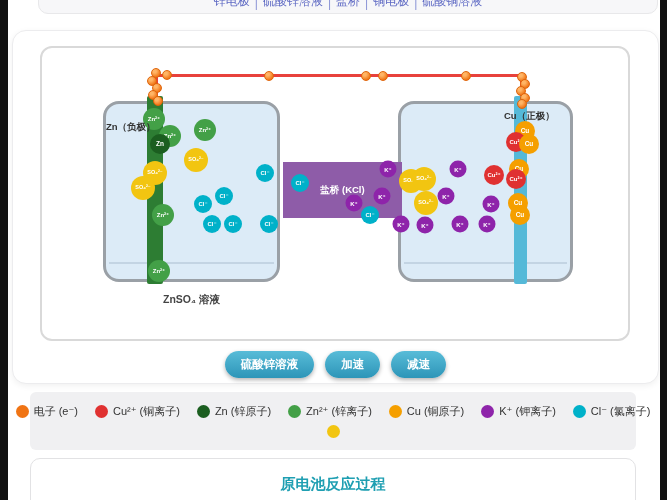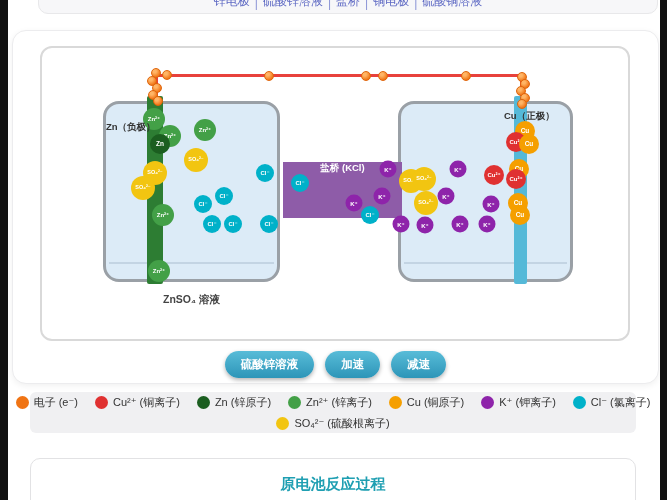--- a/index.html
+++ b/index.html
@@ -23,21 +23,21 @@
   .beaker{position:absolute;border:3px solid #9aa0a6;border-radius:16px;background:#dcebf7;box-sizing:border-box}
   .beaker-left{left:61px;top:53px;width:177px;height:181px}
   .beaker-right{left:356px;top:53px;width:175px;height:181px}
   .waterline{position:absolute;left:3px;right:3px;bottom:15px;height:2px;background:#c3d4e3}
 
   .electrode{position:absolute;z-index:3;border-radius:2px}
   .electrode-zn{left:105px;top:48px;width:16px;height:188px;background:#2d7d33}
   .electrode-cu{left:472px;top:48px;width:13px;height:188px;background:#55b9d8}
 
   .salt-bridge{position:absolute;left:241px;top:114px;width:119px;height:56px;background:#8e5ca8;
-    z-index:2;display:flex;align-items:flex-start;justify-content:center}
+    z-index:2;display:flex;align-items:center;justify-content:center}
   .salt-bridge .sb-label{color:#fff;font-weight:bold;font-size:9.5px}
 
   .wire{position:absolute;background:#e8413c;z-index:1}
   .wire-h{left:113px;top:26px;width:368px;height:3px}
   .wire-l{left:113px;top:26px;width:3px;height:26px}
   .wire-r{left:478px;top:26px;width:3px;height:32px}
 
   .electron{position:absolute;width:10px;height:10px;border-radius:50%;z-index:4;
     background:radial-gradient(circle at 35% 30%,#ffb566 20%,#f07414 75%);
     border:1.5px solid #e0650c;box-sizing:border-box;transform:translate(-50%,-50%)}
@@ -52,21 +52,21 @@
   .sol-label{position:absolute;top:245px;text-align:center;font-weight:bold;font-size:10.5px;color:#444;z-index:6}
   .sol-left{left:61px;width:177px}
   .sol-right{left:356px;width:175px}
 
   .controls{position:absolute;left:0;right:0;top:320px;display:flex;justify-content:center;gap:11px}
   .btn{height:27px;padding:0 16px;border:none;border-radius:14px;cursor:pointer;
     background:linear-gradient(180deg,#58bcd8,#2d95b8);color:#fff;font-weight:bold;font-size:11.5px;
     box-shadow:0 2px 4px rgba(0,0,0,.3);display:flex;align-items:center;
     font-family:"Liberation Sans","DejaVu Sans",sans-serif}
 
-  .legend{position:absolute;left:22px;top:392px;width:606px;height:41px;background:#f0f0f2;
+  .legend{position:absolute;left:22px;top:392px;width:606px;height:58px;background:#f0f0f2;
     border-radius:6px;display:flex;flex-direction:column;justify-content:center;gap:6px}
   .lrow{display:flex;justify-content:center;align-items:center;gap:17px}
   .litem{display:flex;align-items:center;gap:5px;font-size:11px;color:#333;white-space:nowrap}
   .ldot{width:13px;height:13px;border-radius:50%;flex:none}
 
   .bottom-card{position:absolute;left:22px;top:458px;width:606px;height:60px;background:#fff;
     border:1px solid #e2e2e4;border-radius:10px;box-sizing:border-box}
   .section-title{text-align:center;margin-top:16px;font-size:15px;font-weight:bold;color:#1f9fb2}
 </style>
 </head>
@@ -205,21 +205,20 @@
           <span>K⁺ (钾离子)</span>
         </div>
         <div class="litem">
           <span class="ldot" style="background: rgb(0, 177, 201);"></span>
           <span>Cl⁻ (氯离子)</span>
         </div>
       </div>
       <div class="lrow">
         <div class="litem">
           <span class="ldot" style="background: rgb(242, 197, 17);"></span>
-          <span>SO₄²⁻ (硫酸根离子)</span>
         </div>
       </div>
     </div>
 
   <div class="bottom-card">
     <div class="section-title">原电池反应过程</div>
   </div>
 </div>
 
 </body></html>

